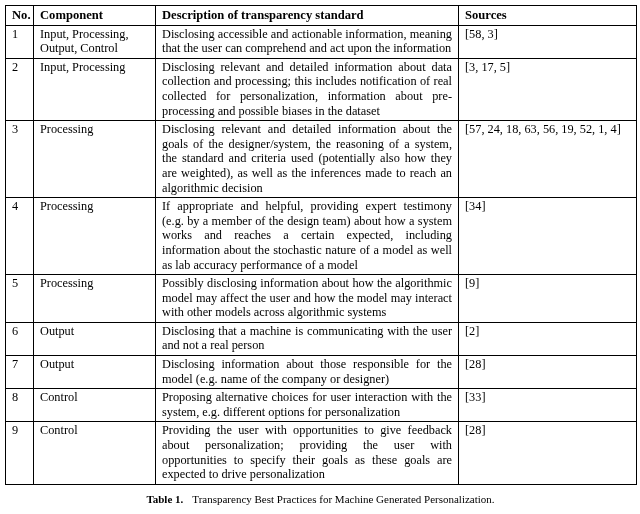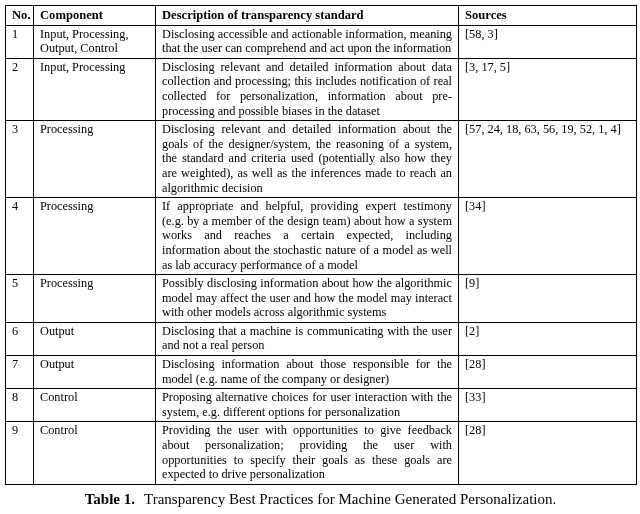--- a/index.html
+++ b/index.html
@@ -41,21 +41,21 @@
   }
   td.c-comp, td.c-desc {
     text-align: justify;
   }
   td.c-no, td.c-src, td.c-comp {
     text-align: left;
   }
   .caption {
     margin-top: 7px;
     text-align: center;
-    font-size: 15px;
+    font-size: 11px;
     line-height: 15px;
   }
   .cap-label {
     font-weight: bold;
     margin-right: 9px;
   }
 </style>
 </head>
 <body>
 

